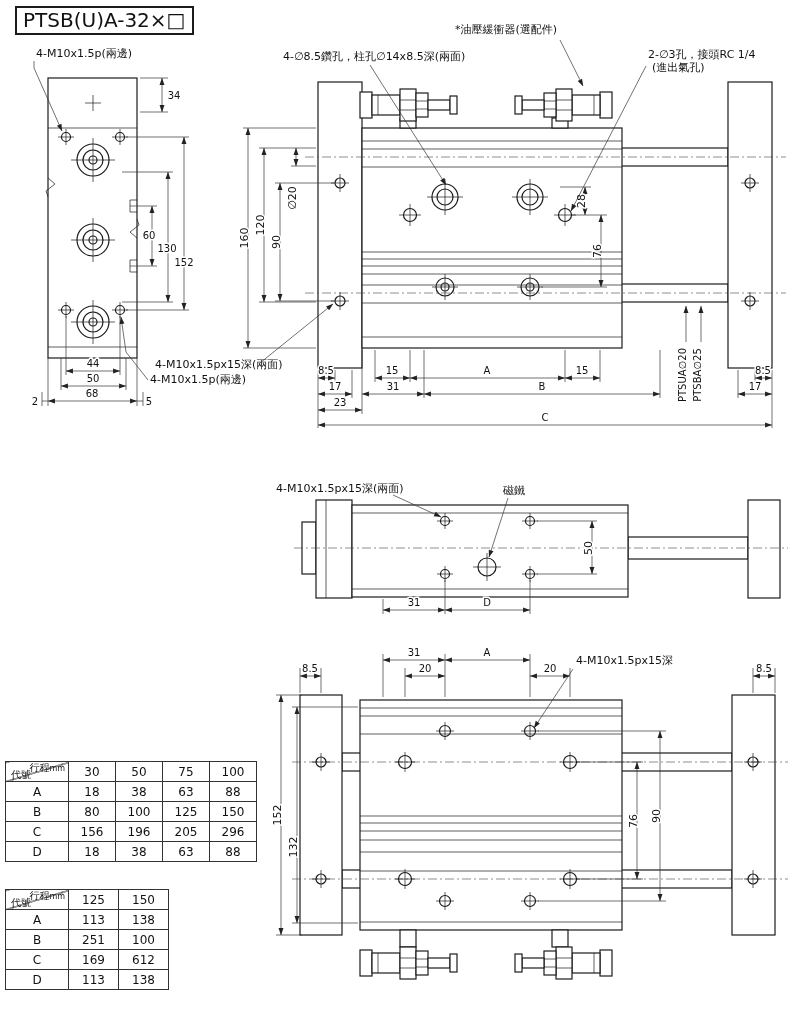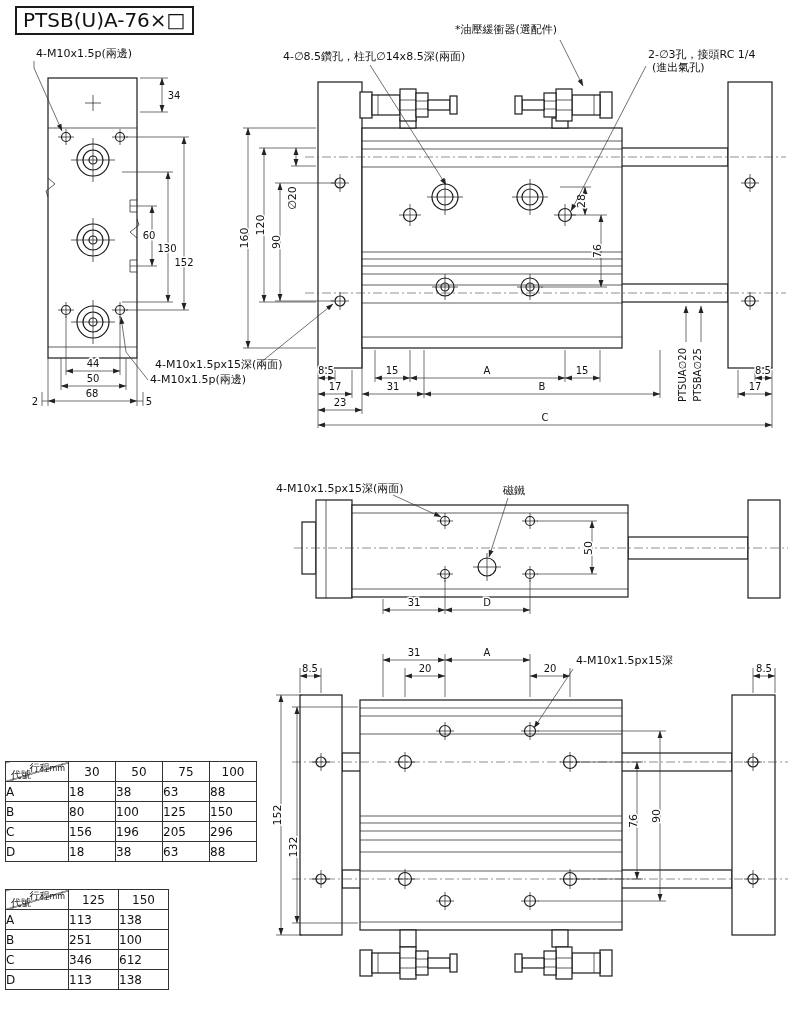--- a/index.html
+++ b/index.html
@@ -9,34 +9,34 @@
   svg text{font-family:"DejaVu Sans","Liberation Sans",sans-serif;font-size:11px;fill:#111;}
   svg text.sm{font-size:10px;}
   .halo{paint-order:stroke;stroke:#fff;stroke-width:3px;}
   .o{fill:none;stroke:#1b1b1b;stroke-width:1.2;}
   .ow{fill:#fff;stroke:#1b1b1b;stroke-width:1.2;}
   .i{fill:none;stroke:#1b1b1b;stroke-width:0.7;}
   .d{fill:none;stroke:#333;stroke-width:0.7;}
   .da{marker-start:url(#arr);marker-end:url(#arr);}
   .la{marker-end:url(#arr);}
   .cl{fill:none;stroke:#444;stroke-width:0.6;stroke-dasharray:9 3 2 3;}
-  .spec{position:absolute;border-collapse:collapse;font-size:12px;background:#fff;}
+  .spec{position:absolute;border-collapse:collapse;font-size:12px;text-align:center;background:#fff;}
   .spec th,.spec td{border:1px solid #333;padding:0;height:19px;font-weight:normal;}
   .spec td{min-width:46px;}
   #t2 td{min-width:49px;}
   .diag{width:62px;height:26px;position:relative;background:linear-gradient(to bottom right,#fff 48.6%,#333 48.6%,#333 51.4%,#fff 51.4%);}
   .ct{position:absolute;top:0;right:3px;font-size:10px;line-height:12px;}
   .unit{font-size:8px;}
   .cb{position:absolute;bottom:0;left:5px;font-size:10px;line-height:12px;margin-top:20px;}
   .rl{width:46px;}
 </style>
 </head>
 <body>
 
-<div id="title-box">PTSB(U)A-76×□</div>
+<div id="title-box">PTSB(U)A-32×□</div>
 
 <svg width="800" height="1014" viewBox="0 0 800 1014">
   <defs>
     <marker id="arr" viewBox="0 0 10 10" refX="9.5" refY="5" markerWidth="11" markerHeight="11" orient="auto-start-reverse">
       <path d="M0.5,1.8 L9.8,5 L0.5,8.2 Z" fill="#222"></path>
     </marker>
     <g id="shock">
       <rect class="ow" x="-52" y="-13" width="12" height="26"></rect>
       <rect class="ow" x="-40" y="-10" width="28" height="20"></rect>
       <line class="i" x1="-34" y1="-10" x2="-34" y2="10"></line>
@@ -519,21 +519,21 @@
     <td>113</td>
     <td>138</td>
   </tr>
   <tr>
     <td class="rl">B</td>
     <td>251</td>
     <td>100</td>
   </tr>
   <tr>
     <td class="rl">C</td>
-    <td>346</td>
+    <td>169</td>
     <td>612</td>
   </tr>
   <tr>
     <td class="rl">D</td>
     <td>113</td>
     <td>138</td>
   </tr>
 </tbody>
   </table>
 

